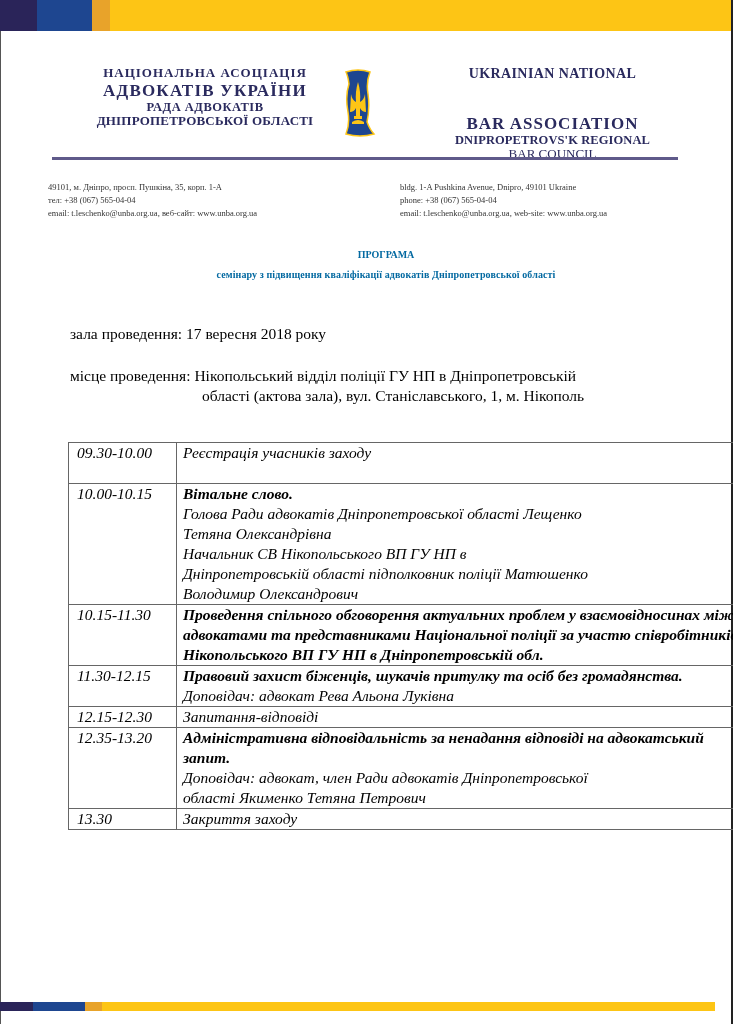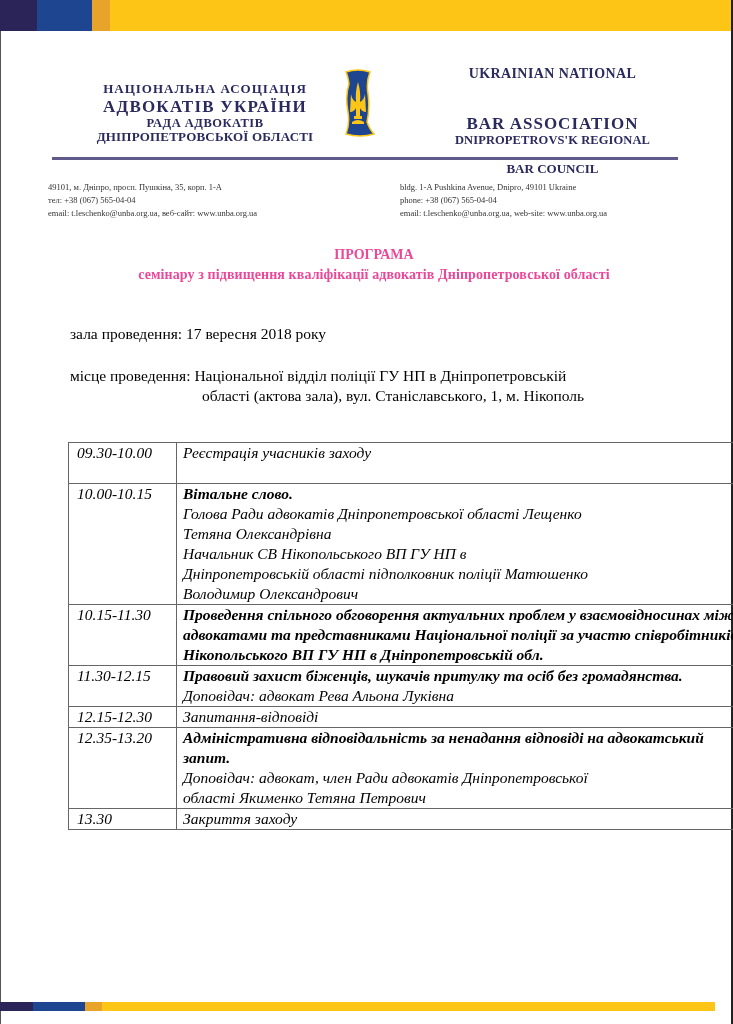--- a/index.html
+++ b/index.html
@@ -14,48 +14,48 @@
 
   .top-bar { position: absolute; left: 0; top: 0; width: 731px; height: 31px; display: flex; }
   .top-bar .seg { height: 100%; }
   .bottom-bar { position: absolute; left: 0; top: 1002px; width: 715px; height: 9px; display: flex; }
   .bottom-bar .seg { height: 100%; }
 
   .lh-ua {
     position: absolute; left: 60px; top: 66px; width: 290px; text-align: center;
     color: #2a2a5e; line-height: 1.12; letter-spacing: 0.3px;
   }
-  .lh-ua .l1 { font-size: 13px; font-weight: bold; letter-spacing: 1px; margin-top: 16px; }
+  .lh-ua .l1 { font-size: 13px; font-weight: bold; letter-spacing: 1px; }
   .lh-ua .l2 { font-size: 17px; font-weight: bold; letter-spacing: 1.2px; text-align: center; }
   .lh-ua .l3 { font-size: 12.5px; font-weight: bold; letter-spacing: 0.5px; }
   .lh-ua .l4 { font-size: 13px; font-weight: bold; letter-spacing: 0.2px; }
 
   .lh-en {
     position: absolute; left: 440px; top: 66px; width: 225px; text-align: center;
     color: #2a2a5e; line-height: 1.12;
   }
   .lh-en .l1 { font-size: 14px; font-weight: bold; letter-spacing: 0.4px; }
   .lh-en .l2 { font-size: 17px; font-weight: bold; letter-spacing: 1px; margin-top: 32px; }
   .lh-en .l3 { font-size: 12.5px; font-weight: bold; letter-spacing: 0.1px; }
-  .lh-en .l4 { font-size: 13px; font-weight: bold; margin-top: 15px; }
+  .lh-en .l4 { font-size: 13px; font-weight: normal; }
 
   .emblem { position: absolute; left: 340px; top: 68px; width: 36px; height: 70px; }
 
   .rule { position: absolute; left: 52px; top: 157px; width: 626px; height: 3px; background: #5f5a8a; }
 
   .addr {
     position: absolute; top: 181px; font-size: 8.5px; color: #333; line-height: 13px; text-align: left;
     font-family: "Liberation Serif", serif;
   }
   .addr-ua { left: 48px; width: 275px; }
   .addr-en { left: 400px; width: 290px; }
 
   .title {
-    position: absolute; left: 64px; top: 245px; width: 620px; text-align: center;
-    font-weight: bold; font-size: 14px; line-height: 20px; color: #ec4899;
+    position: absolute; left: 76px; top: 245px; width: 620px; text-align: center;
+    font-weight: bold; font-size: 10px; line-height: 20px; color: #0369a1;
   }
   .title .sub { letter-spacing: 0.1px; }
 
   .info { position: absolute; left: 70px; font-size: 15.5px; color: #000; line-height: 20px; }
   .info-date { top: 324px; }
   .info-place { top: 366px; }
   .info-place .cont { padding-left: 132px; display: block; }
 
   table.program {
     position: absolute; left: 68px; top: 442px; width: 684px;
@@ -122,21 +122,21 @@
   <div class="sub">семінару з підвищення кваліфікації адвокатів Дніпропетровської області</div>
 </div>
 
 <div class="info info-date">
   <span>зала проведення:</span>
   <span>17 вересня 2018 року</span>
 </div>
 
 <div class="info info-place">
   <span>місце проведення:</span>
-  <span>Національної відділ поліції ГУ НП в Дніпропетровській</span>
+  <span>Нікопольський відділ поліції ГУ НП в Дніпропетровській</span>
   <span class="cont">області (актова зала), вул. Станіславського, 1, м. Нікополь</span>
 </div>
 
 <table class="program">
   <tbody>
       <tr class="r0">
     <td class="time">09.30-10.00</td>
     <td>
       <div>Реєстрація учасників заходу</div>
     </td>

